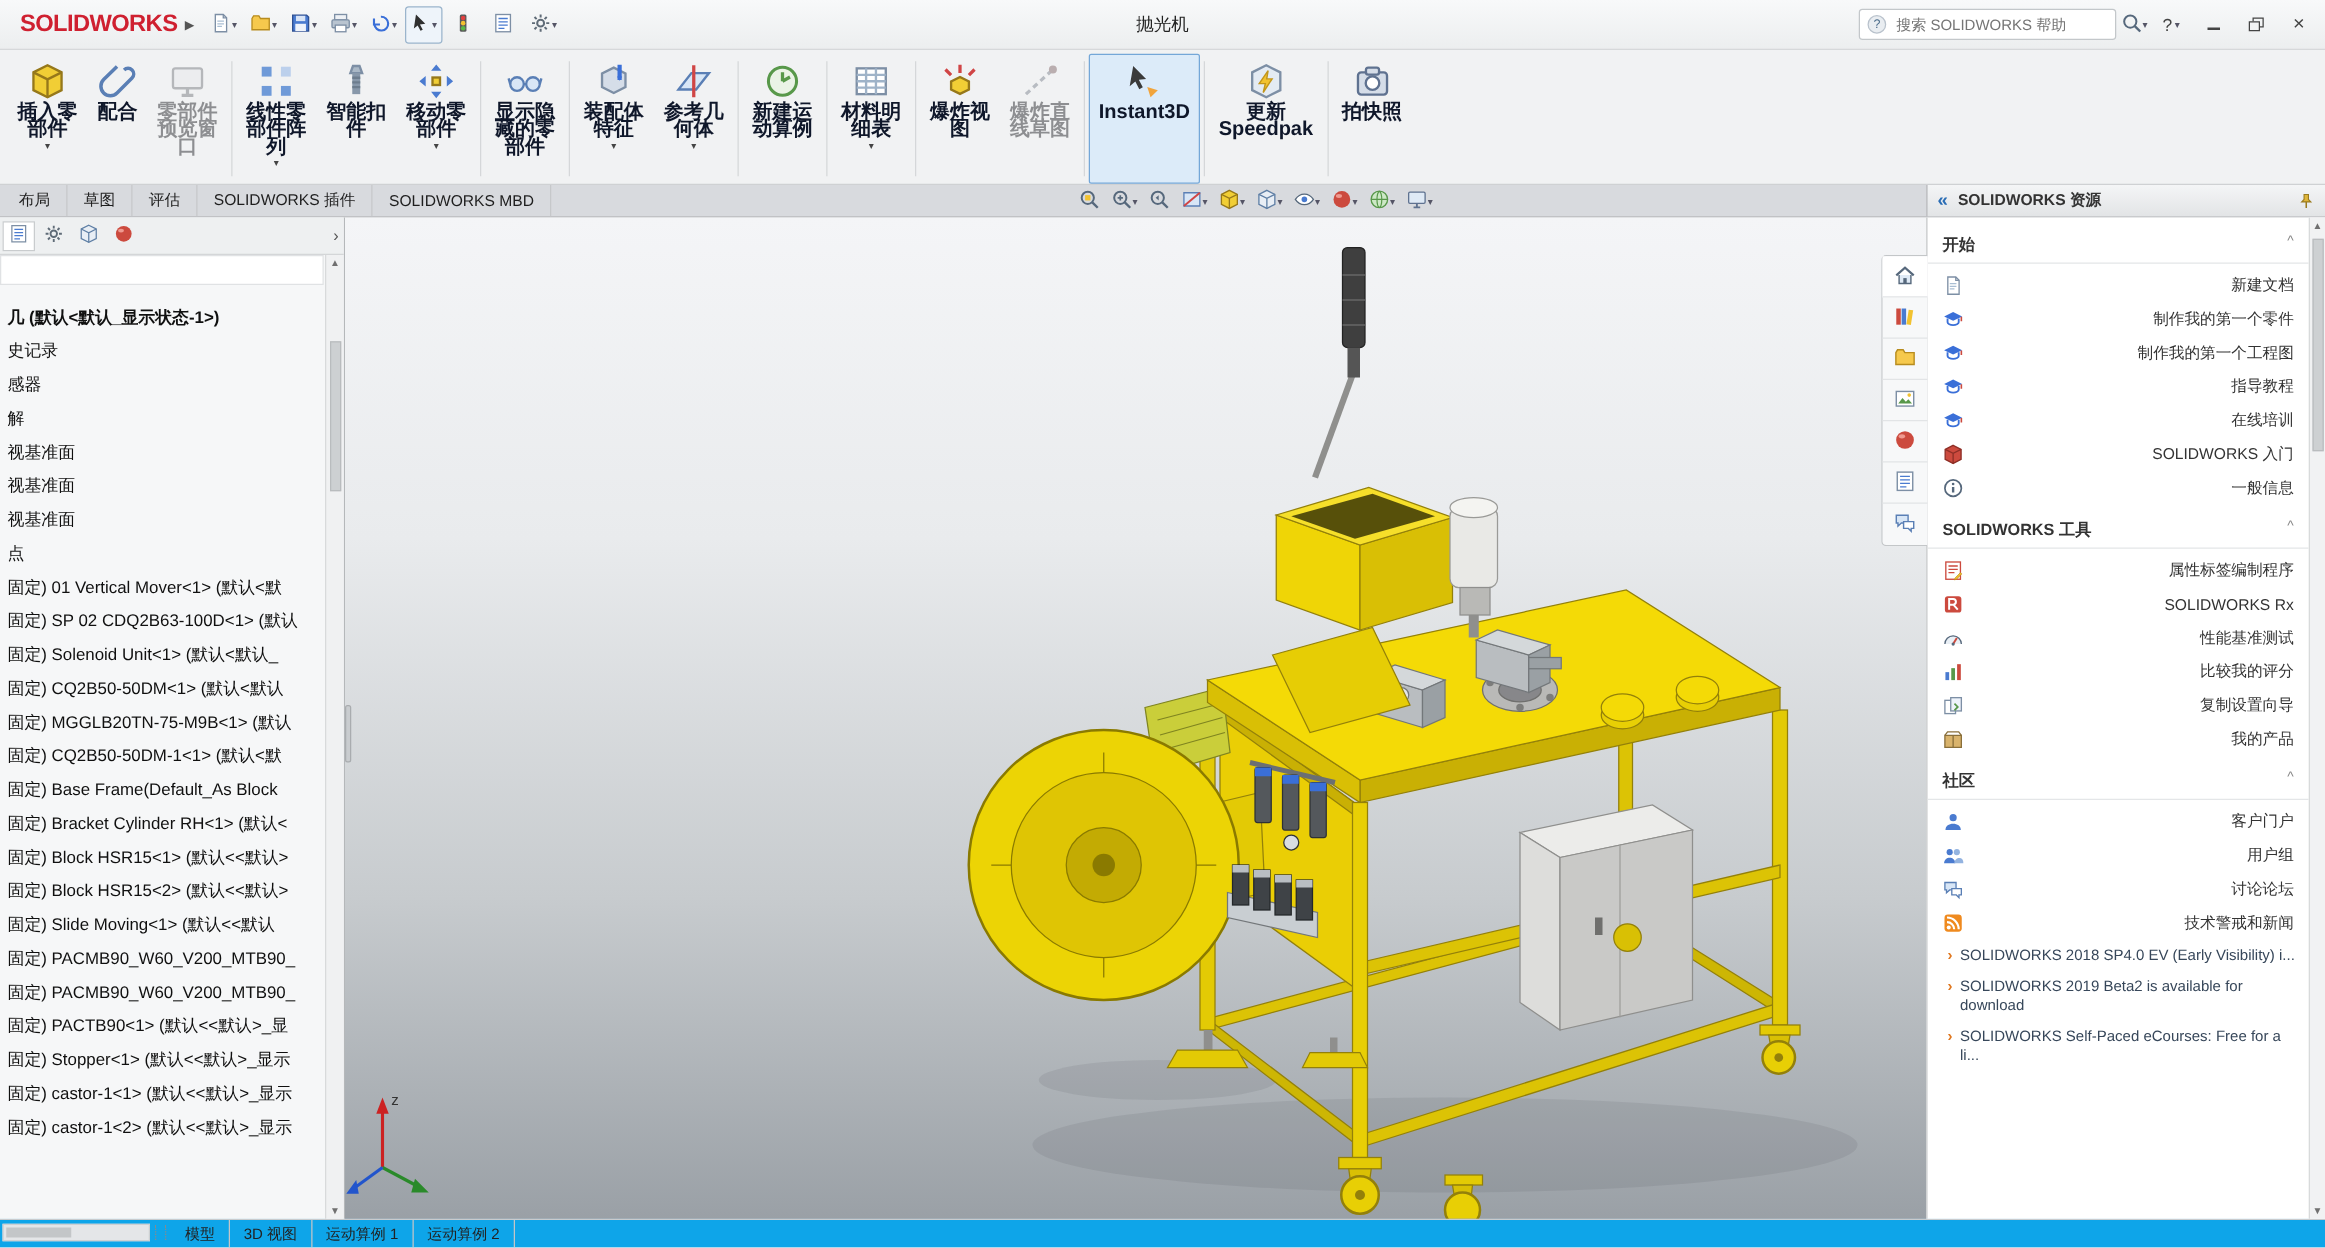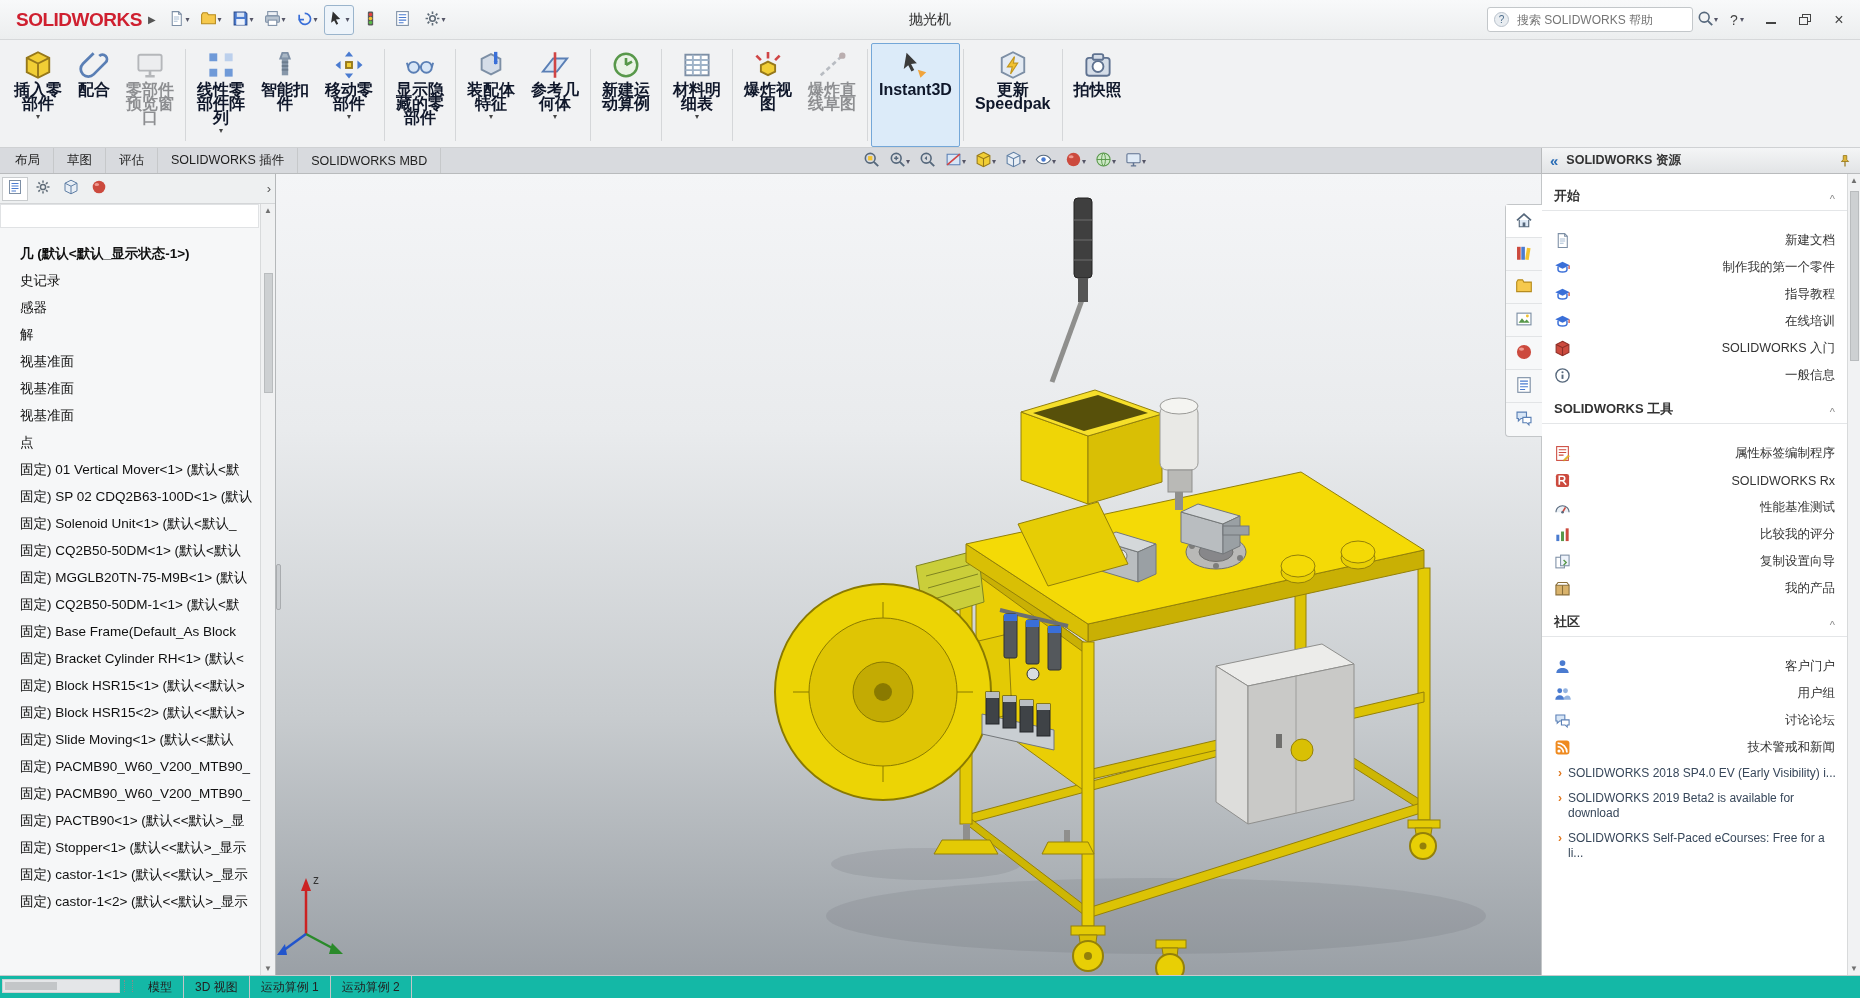--- a/index.html
+++ b/index.html
@@ -61,56 +61,56 @@
   .main{display:flex;height:801px;}
   .left-panel{width:276px;flex:none;background:#f6f7f8;border-right:1px solid #b5b8ba;display:flex;
     flex-direction:column;position:relative;}
   .panel-tabs{height:30px;background:#eef0f1;border-bottom:1px solid #d4d6d8;display:flex;align-items:center;
     gap:2px;padding:0 4px 0 2px;flex:none;}
   .ptab{width:26px;height:24px;display:flex;align-items:center;justify-content:center;border:1px solid transparent;}
   .ptab.active{background:#fff;border-color:#c9ccce;}
   .ptab svg{width:16px;height:16px;}
   .panel-flyout{margin-left:auto;color:#555;font-size:13px;}
   .filter-band{height:24px;background:#fff;border:1px solid #e0e2e4;margin:0 16px 4px 0;flex:none;}
-  .tree{flex:1;overflow:hidden;padding:8px 0 0 20px;margin-right:16px;}
+  .tree{flex:1;overflow:hidden;padding:8px 0 0 6px;margin-right:16px;}
   .tree-item{height:27px;line-height:27px;font-size:13.5px;color:#101010;white-space:nowrap;overflow:hidden;}
   .tree-item:first-child{font-weight:bold;}
   .tree-scroll{position:absolute;right:0;top:30px;bottom:0;width:15px;background:#f0f1f2;border-left:1px solid #d8dadb;
     display:flex;flex-direction:column;align-items:center;padding:2px 0;}
   .sarr{font-size:8px;color:#707070;}
   .vthumb{width:9px;height:120px;background:#cdd0d2;border:1px solid #b9bcbe;margin-top:58px;}
   .vthumb.tp{margin-top:6px;height:170px;}
   .sdown{margin-top:auto;}
 
   .viewport{flex:1;position:relative;overflow:hidden;
     background:linear-gradient(180deg,#f4f5f7 0%,#e9ebed 32%,#c7cbce 68%,#9aa0a6 100%);}
   .viewport svg.model{position:absolute;inset:0;width:100%;height:100%;}
   .splitter{position:absolute;left:0;top:390px;width:5px;height:46px;background:#c9cccf;border:1px solid #a9acaf;border-radius:2px;}
 
   .taskpane{width:319px;flex:none;display:flex;background:#fff;border-left:1px solid #c3c6c8;position:relative;}
   .tp-body{flex:1;overflow:hidden;padding-top:2px;}
-  .tp-section-header{display:flex;align-items:flex-end;font-weight:bold;font-size:13px;color:#333;
-    padding:11px 12px 5px;border-bottom:1px solid #e4e6e8;margin-bottom:16px;}
+  .tp-section-header{display:flex;align-items:flex-start;font-weight:bold;font-size:13px;color:#333;
+    padding:11px 12px 5px;border-bottom:1px solid #e4e6e8;margin-bottom:4px;}
   .chev{margin-left:auto;color:#888;font-size:11px;font-weight:normal;}
   .tp-item{display:flex;align-items:center;gap:9px;height:27px;padding:0 12px;font-size:12.5px;color:#333;white-space:nowrap;justify-content:space-between;}
   .tpicon{display:flex;flex:none;}
   .tpicon svg{width:17px;height:17px;}
   .tp-news{display:flex;gap:6px;padding:5px 10px 5px 16px;font-size:12px;color:#37475a;line-height:15px;}
   .bullet{color:#e07820;font-weight:bold;flex:none;}
   .tp-scroll{width:13px;flex:none;background:#f1f2f3;border-left:1px solid #d8dadb;display:flex;flex-direction:column;
     align-items:center;padding:2px 0;}
   .side-strip{position:absolute;left:-37px;top:30px;width:37px;background:#f7f8f9;border:1px solid #c3c6c8;
     border-right:none;border-radius:4px 0 0 4px;display:flex;flex-direction:column;}
   .stab{height:33px;display:flex;align-items:center;justify-content:center;border-bottom:1px solid #e2e4e6;}
   .stab:last-child{border-bottom:none;}
   .stab.active{background:#fff;}
   .stab svg{width:18px;height:18px;}
 
   
-  .bottom-bar{height:23px;background:#14b8a6;border-top:1px solid #c9cbcd;display:flex;align-items:flex-start;overflow:hidden;}
+  .bottom-bar{height:23px;background:#0ea5e9;border-top:1px solid #c9cbcd;display:flex;align-items:flex-start;overflow:hidden;}
   .hscroll{width:118px;height:14px;background:#e4e6e8;border:1px solid #cdd0d2;margin:3px 2px 0 2px;position:relative;flex:none;}
   .hthumb{position:absolute;left:2px;top:2px;width:52px;height:8px;background:#c3c6c8;}
   .grip{width:9px;height:12px;margin:4px 4px 0 2px;border-left:1px dotted #8a8a8a;border-right:1px dotted #8a8a8a;flex:none;}
   .btabs{display:flex;height:100%;}
   .btab{padding:3px 11px 0;font-size:12px;color:#222;border-right:1px solid #c3c5c7;white-space:nowrap;}
 </style>
 </head>
 <body>
 
 <div class="titlebar">
@@ -752,20 +752,30 @@
           <span>制作我的第一个零件</span>
         </div>
         <div class="tp-item">
           <span class="tpicon">
             <svg viewBox="0 0 16 16" aria-hidden="true">
               <path d="M8 2.5L1.2 5.8 8 9.1l6.8-3.3z" fill="#3a6fd8"></path>
               <path d="M3.8 7.3v2.9c0 1.1 1.9 2.1 4.2 2.1s4.2-1 4.2-2.1V7.3" fill="none" stroke="#3a6fd8" stroke-width="1.4"></path>
               <path d="M14.2 6v3.4" stroke="#cc4a3e" stroke-width="1.2"></path>
             </svg>
           </span>
+          <span>制作我的第一个工程图</span>
+        </div>
+        <div class="tp-item">
+          <span class="tpicon">
+            <svg viewBox="0 0 16 16" aria-hidden="true">
+              <path d="M8 2.5L1.2 5.8 8 9.1l6.8-3.3z" fill="#3a6fd8"></path>
+              <path d="M3.8 7.3v2.9c0 1.1 1.9 2.1 4.2 2.1s4.2-1 4.2-2.1V7.3" fill="none" stroke="#3a6fd8" stroke-width="1.4"></path>
+              <path d="M14.2 6v3.4" stroke="#cc4a3e" stroke-width="1.2"></path>
+            </svg>
+          </span>
           <span>指导教程</span>
         </div>
         <div class="tp-item">
           <span class="tpicon">
             <svg viewBox="0 0 16 16" aria-hidden="true">
               <path d="M8 2.5L1.2 5.8 8 9.1l6.8-3.3z" fill="#3a6fd8"></path>
               <path d="M3.8 7.3v2.9c0 1.1 1.9 2.1 4.2 2.1s4.2-1 4.2-2.1V7.3" fill="none" stroke="#3a6fd8" stroke-width="1.4"></path>
               <path d="M14.2 6v3.4" stroke="#cc4a3e" stroke-width="1.2"></path>
             </svg>
           </span>

